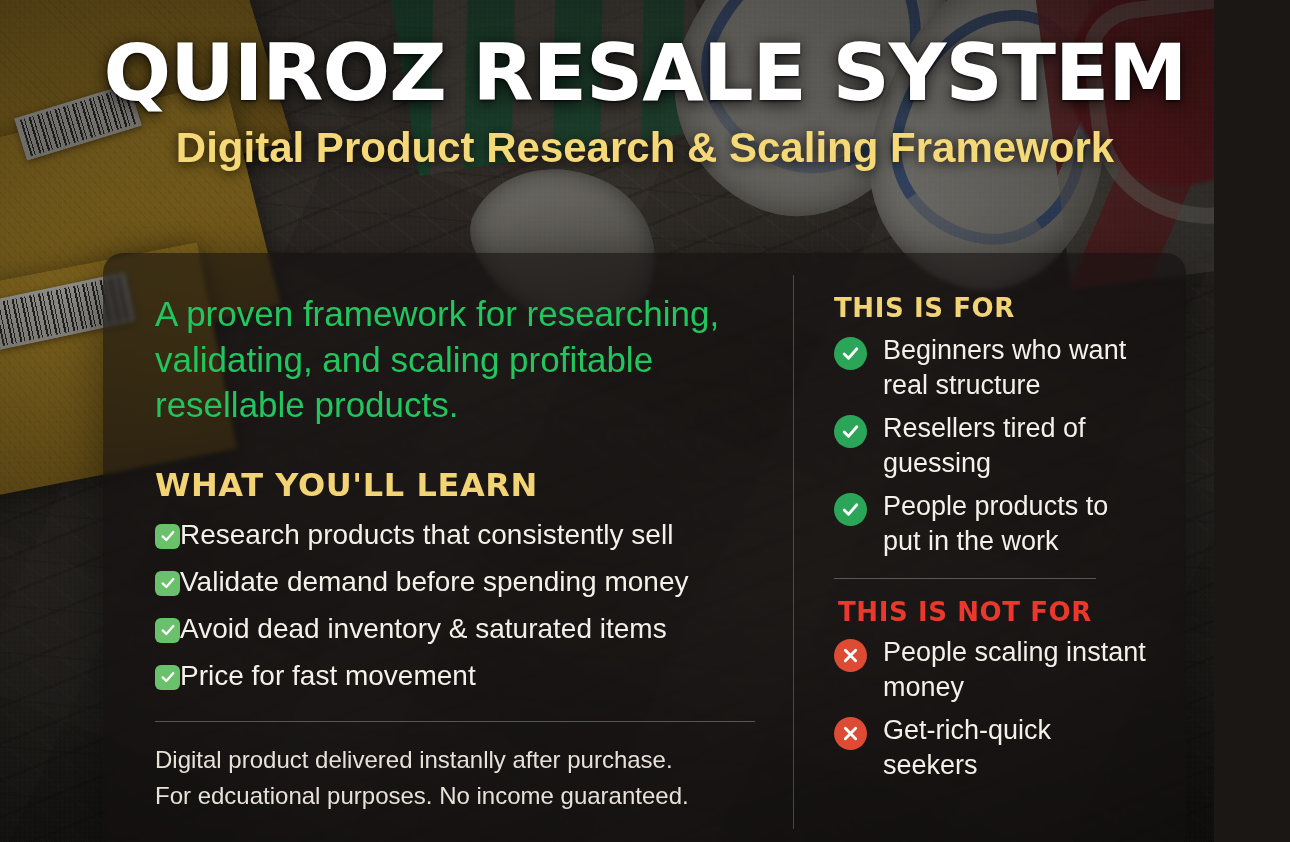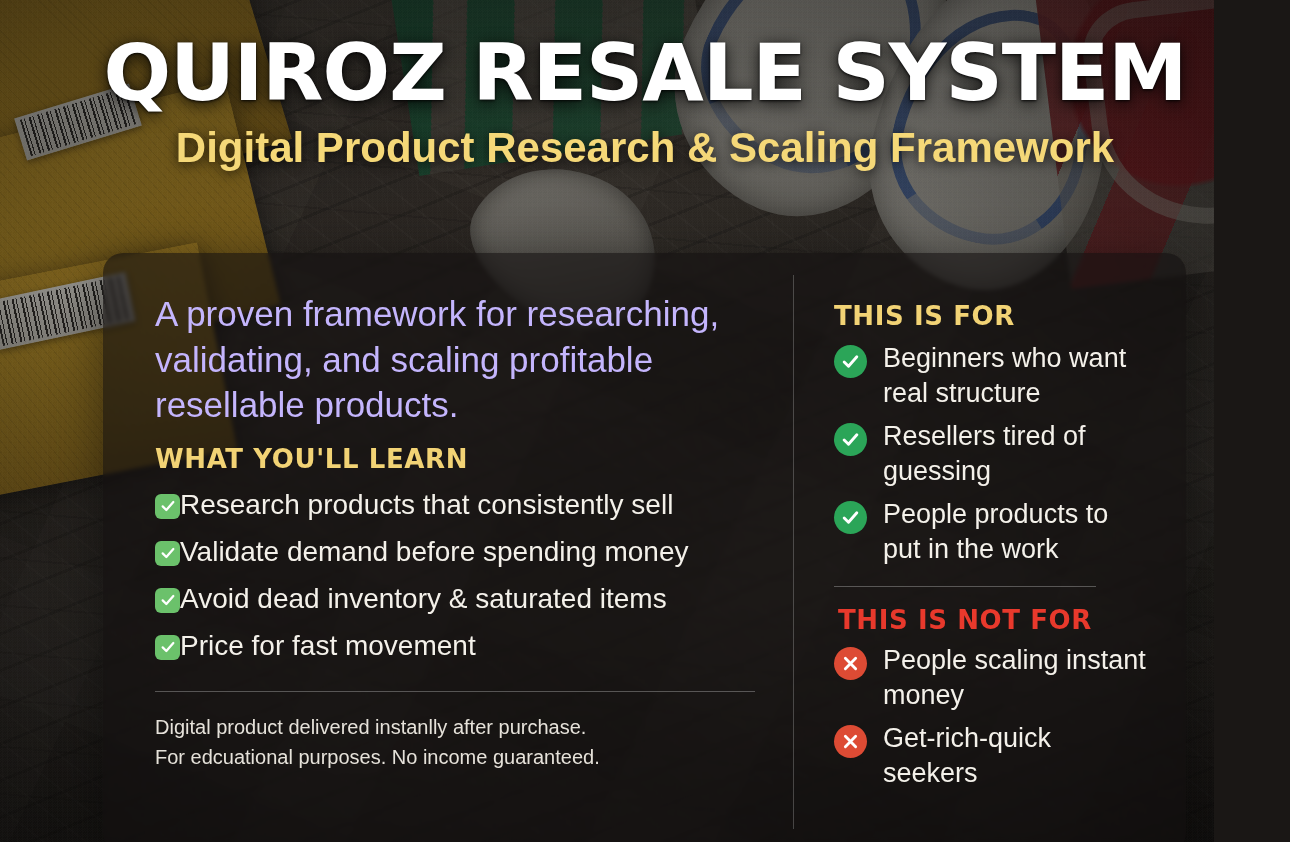--- a/index.html
+++ b/index.html
@@ -201,34 +201,34 @@
   .col-right {
     flex: 1;
     padding: 40px 36px 0 40px;
     box-sizing: border-box;
   }
 
   .lede {
     margin: 0;
     font-size: 35px;
     line-height: 1.30;
-    color: #c4b5fd;
+    color: #22c55e;
     font-weight: 400;
   }
 
   .section-head {
-    margin: 16px 0 14px;
+    margin: 38px 0 14px;
     font-family: "DejaVu Sans", sans-serif;
     font-weight: 700;
-    font-size: 26px;
+    font-size: 32px;
     letter-spacing: .6px;
     color: #f2d375;
   }
   .section-head.red { color: #e8392c; }
-  .col-right .section-head { margin: 8px 0 10px; font-size: 26px; }
+  .col-right .section-head { margin: 0 0 10px; font-size: 26px; }
   .col-right .section-head.red { margin: 18px 4px 8px; }
 
   ul.list { list-style: none; margin: 0; padding: 0; }
   ul.list li {
     display: flex;
     align-items: flex-start;
     margin-bottom: 13px;
   }
 
   
@@ -265,21 +265,21 @@
 
   .rule {
     height: 1px;
     background: rgba(255,255,255,.28);
     margin: 0;
   }
   .rule.left  { margin: 28px 0 20px; width: 600px; }
   .rule.right { margin: 18px 0 0;   width: 262px; }
 
   .fine-print {
-    font-size: 20px;
+    font-size: 24px;
     line-height: 1.50;
     color: #e6e2da;
   }
   .fine-print div { white-space: nowrap; }
 </style>
 </head>
 <body>
 
 <div id="stage">
 

